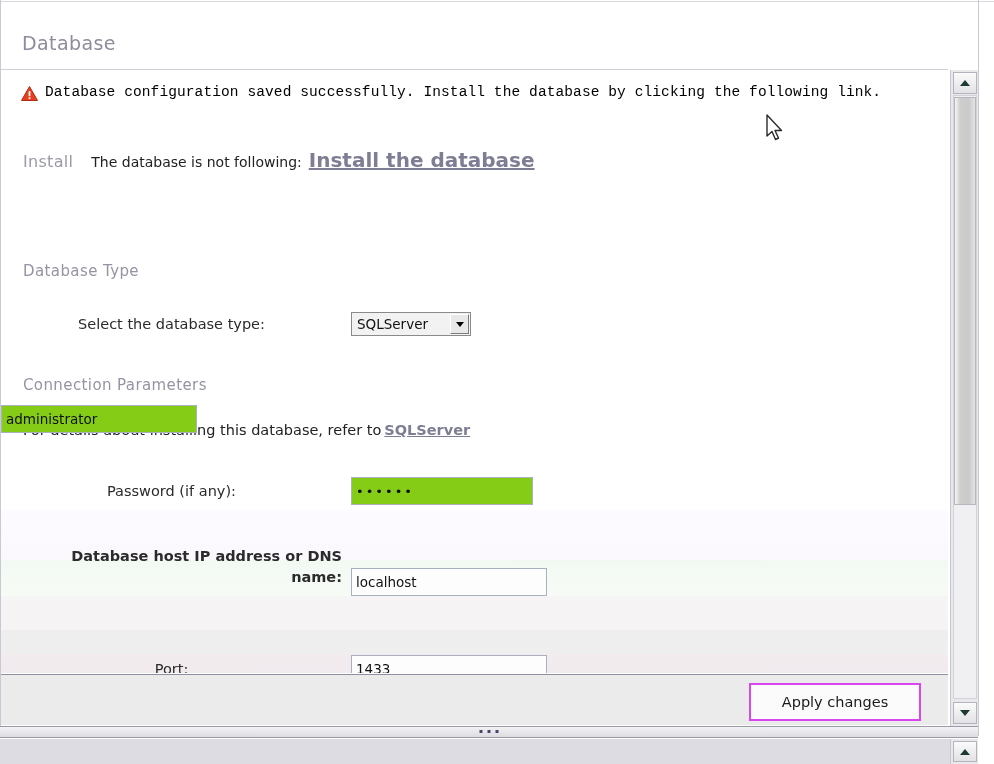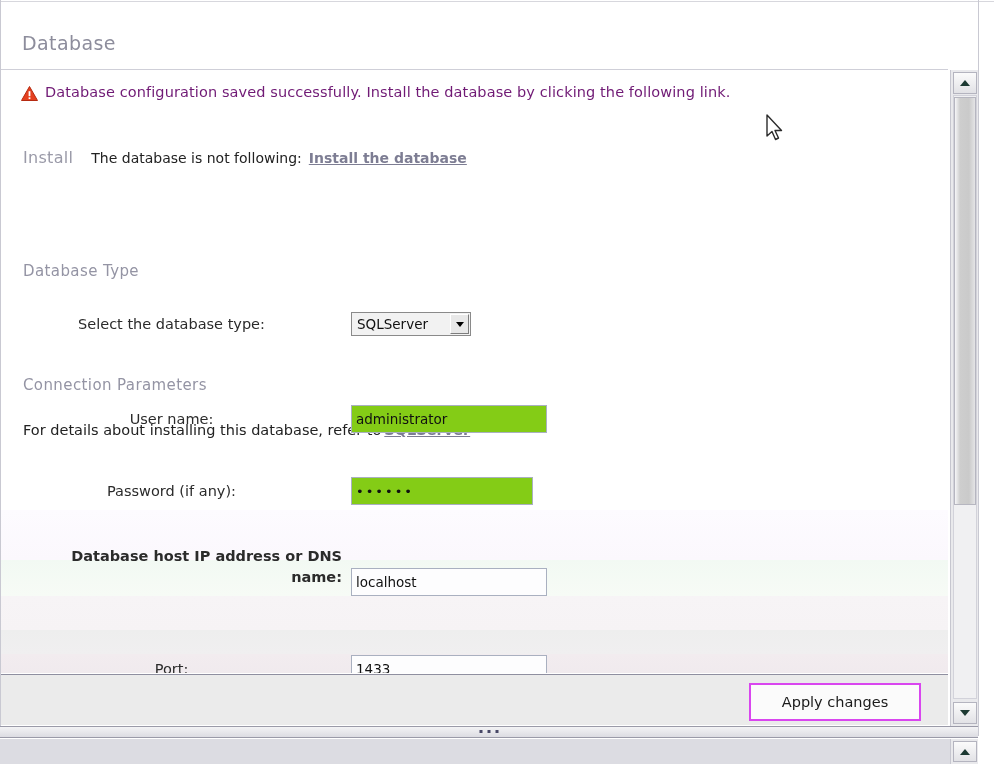--- a/index.html
+++ b/index.html
@@ -87,23 +87,24 @@
     display: flex; align-items: center;
   }
   #alert-icon {
     width: 17px; height: 15px;
     margin-left: 20px; margin-right: 7px;
     flex: 0 0 auto;
     position: relative; top: 1px;
   }
   #alert-text {
     font-size: 14.5px;
-    color: #701a75;
+    color: #000000;
     letter-spacing: .1px;
     white-space: nowrap;
+    font-family: Liberation Mono, monospace;
   }
 
   
   #install-row {
     position: absolute;
     left: 0; top: 78px;
     width: 947px; height: 24px;
     display: flex; align-items: baseline;
     white-space: nowrap;
   }
@@ -113,21 +114,21 @@
     color: #9a9aa8;
     letter-spacing: .3px;
   }
   #install-status {
     margin-left: 18px;
     font-size: 14px;
     color: #222222;
   }
   #install-link {
     margin-left: 7px;
-    font-size: 14px;
+    font-size: 20px;
     font-weight: bold;
     color: #7d7d93;
     text-decoration: underline;
     cursor: pointer;
   }
 
   
   .section-heading {
     position: absolute;
     left: 22px;
@@ -416,21 +417,20 @@
         </div>
       </div>
 
       <div class="section-heading" id="heading-conn">Connection Parameters</div>
 
       <div id="details-row">
         <span>For details about installing this database, refer to</span><a id="details-link">SQLServer</a>
       </div>
 
       <div class="form-row" style="top:333px; height:32px;">
-        <div class="form-label">User name:</div>
         <input class="text-input wide" type="text" value="administrator" style="">
       </div>
 
       <div class="form-row" style="top:405px; height:32px;">
         <div class="form-label">Password (if any):</div>
         <input class="text-input pw" type="text" value="••••••" style="">
       </div>
 
       <div class="form-row" style="top:474px; height:56px; align-items:flex-start;">
         <div class="form-label two-line" style="padding-top:2px;font-weight:bold;">

